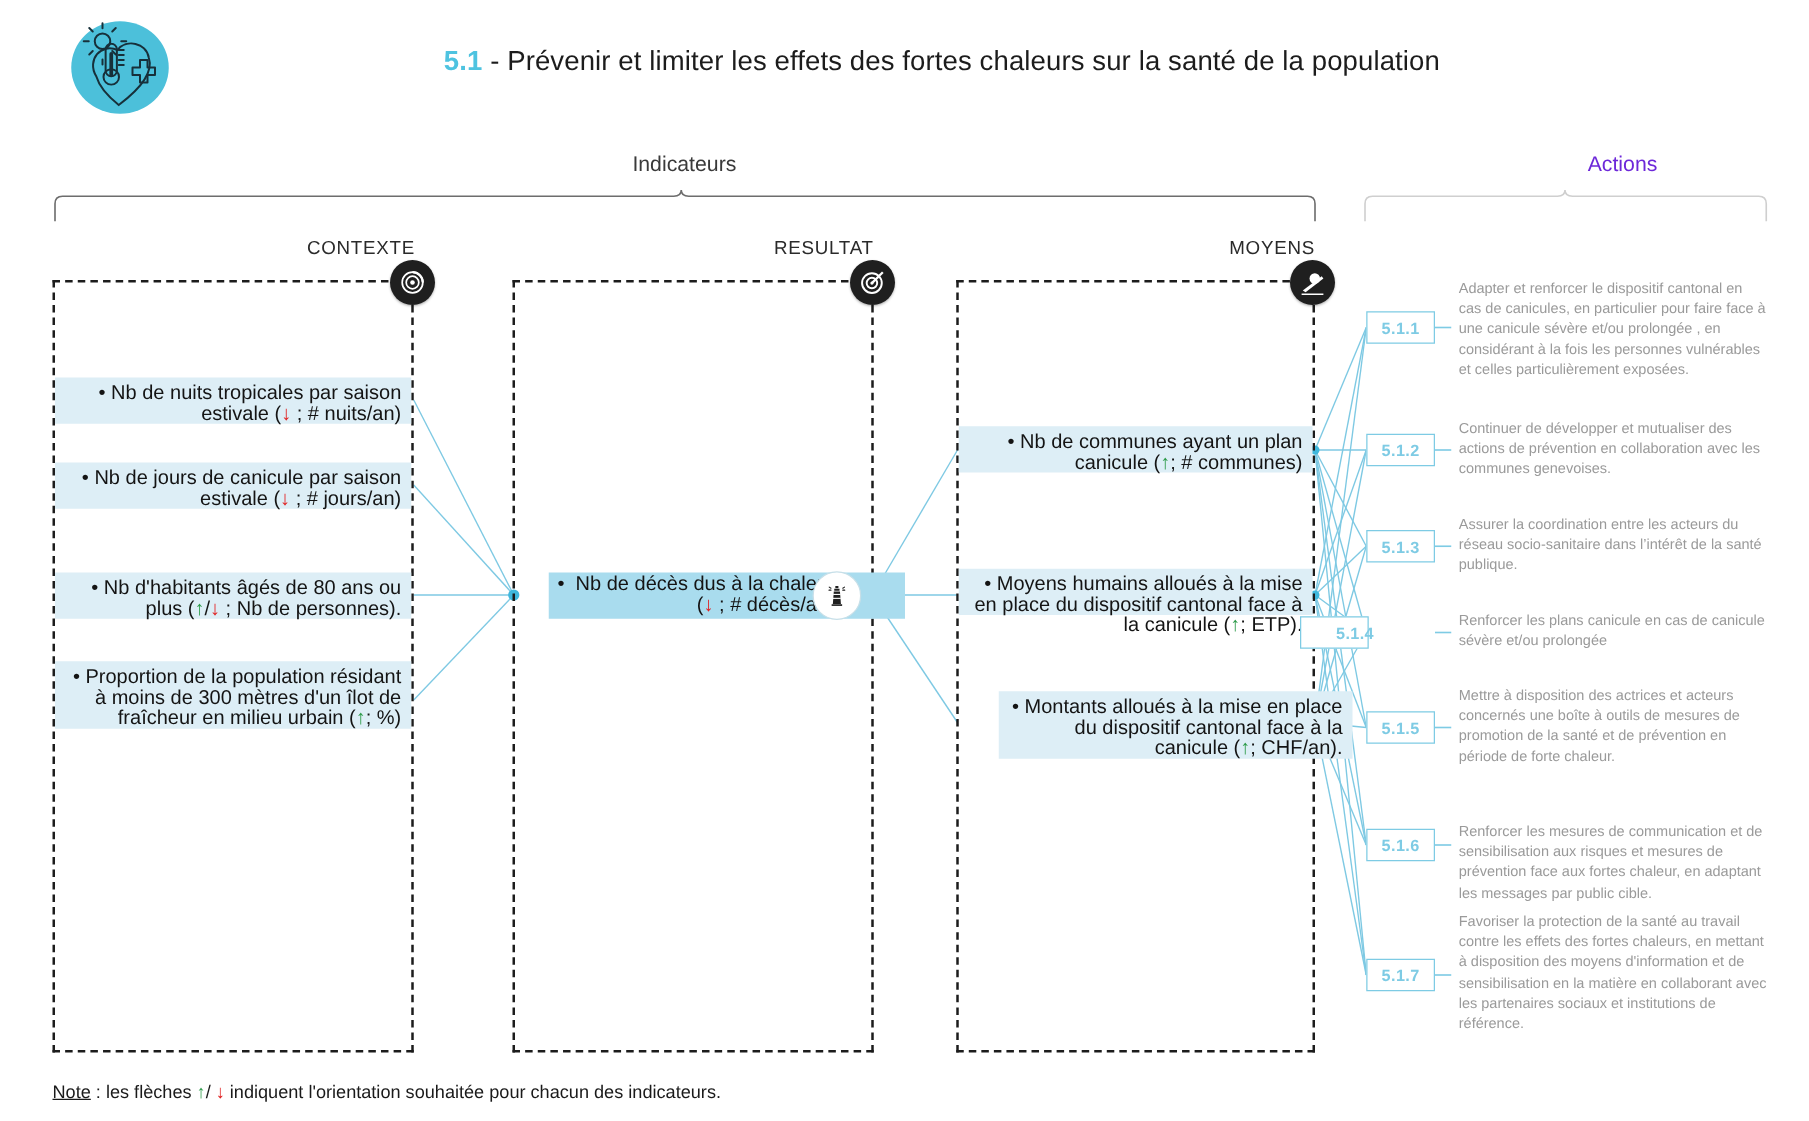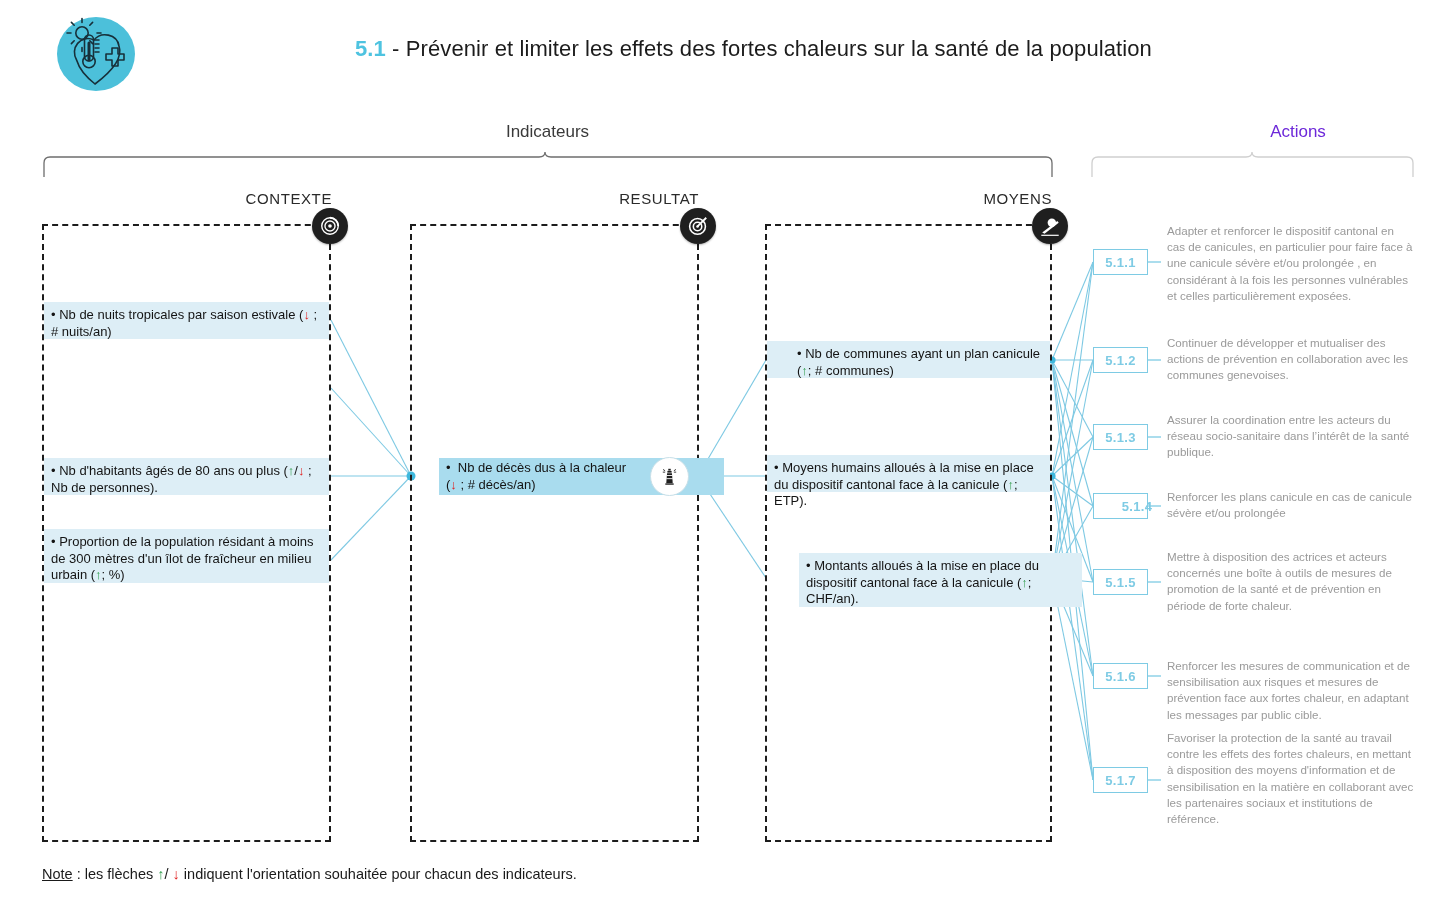--- a/index.html
+++ b/index.html
@@ -61,22 +61,23 @@
     box-shadow:0 1px 2px rgba(0,0,0,.3);
   }
   .badge svg{display:block;}
   .badge.b1{left:312px;top:208px;}
   .badge.b2{left:680px;top:208px;}
   .badge.b3{left:1032px;top:208px;}
 
   
   .chip{
     position:absolute;background:#ddeef6;box-sizing:border-box;
-    font-size:13px;line-height:16.5px;color:#141414;
+    font-size:16px;line-height:16.5px;color:#141414;
     padding:5px 8px 5px 7px;
+    text-align:right;
   }
   .chip.strong{background:#a9dcee;}
   .arrow-up{color:#2e9c4a;font-weight:700;}
   .arrow-dn{color:#e02020;font-weight:700;}
 
   
   .chip.ctx1{left:44px;top:302px;width:285px;height:37px;}
   .chip.ctx2{left:44px;top:370px;width:285px;height:37px;}
   .chip.ctx3{left:44px;top:458px;width:285px;height:37px;}
   .chip.ctx4{left:44px;top:529px;width:285px;height:54px;}
@@ -252,20 +253,23 @@
         <circle cx="14" cy="8.5" r="4.6"></circle>
         <path d="M3.5 19 L20 6.5 L21.5 8.5 L6 20.5 Z"></path>
         <path d="M2.5 21.5 H21.5 V22.8 H2.5 Z"></path>
       </g>
     </svg>
   </div>
 
   <div class="chip ctx1">
     • Nb de nuits tropicales par saison estivale (<span class="arrow-dn">↓</span> ; # nuits/an)
   </div>
+  <div class="chip ctx2">
+    • Nb de jours de canicule par saison estivale (<span class="arrow-dn">↓</span> ; # jours/an)
+  </div>
   <div class="chip ctx3">
     • Nb d'habitants âgés de 80 ans ou plus (<span class="arrow-up">↑</span>/<span class="arrow-dn">↓</span> ; Nb de personnes).
   </div>
   <div class="chip ctx4">
     • Proportion de la population résidant à moins de 300 mètres d'un îlot de fraîcheur en milieu urbain (<span class="arrow-up">↑</span>; %)
   </div>
 
   <div class="chip strong res1">
     <span class="txt">•&nbsp; Nb de décès dus à la chaleur<br>(<span class="arrow-dn">↓</span> ; # décès/an)</span>
   </div>
@@ -297,21 +301,21 @@
 
   <div class="act-box" style="left:1093px;top:249px;">5.1.1</div>
   <div class="act-text" style="top:212px;margin-top:11px;">Adapter et renforcer le dispositif cantonal en cas de canicules, en particulier pour faire face à une canicule sévère et/ou prolongée , en considérant à la fois les personnes vulnérables et celles particulièrement exposées.</div>
 
   <div class="act-box" style="left:1093px;top:347px;">5.1.2</div>
   <div class="act-text" style="top:335px;">Continuer de développer et mutualiser des actions de prévention en collaboration avec les communes genevoises.</div>
 
   <div class="act-box" style="left:1093px;top:424px;">5.1.3</div>
   <div class="act-text" style="top:412px;">Assurer la coordination entre les acteurs du réseau socio-sanitaire dans l’intérêt de la santé publique.</div>
 
-  <div class="act-box" style="left:1093px;top:493px;padding-left:33px;">5.1.4</div>
+  <div class="act-box" style="left:1040px;top:493px;padding-left:33px;">5.1.4</div>
   <div class="act-text" style="top:489px;">Renforcer les plans canicule en cas de canicule sévère et/ou prolongée</div>
 
   <div class="act-box" style="left:1093px;top:569px;">5.1.5</div>
   <div class="act-text" style="top:549px;">Mettre à disposition des actrices et acteurs concernés une boîte à outils de mesures de promotion de la santé et de prévention en période de forte chaleur.</div>
 
   <div class="act-box" style="left:1093px;top:663px;">5.1.6</div>
   <div class="act-text" style="top:658px;">Renforcer les mesures de communication et de sensibilisation aux risques et mesures de prévention face aux fortes chaleur, en adaptant les messages par public cible.</div>
 
   <div class="act-box" style="left:1093px;top:767px;">5.1.7</div>
   <div class="act-text" style="top:730px;">Favoriser la protection de la santé au travail contre les effets des fortes chaleurs, en mettant à disposition des moyens d'information et de sensibilisation en la matière en collaborant avec les partenaires sociaux et institutions de référence.</div>

